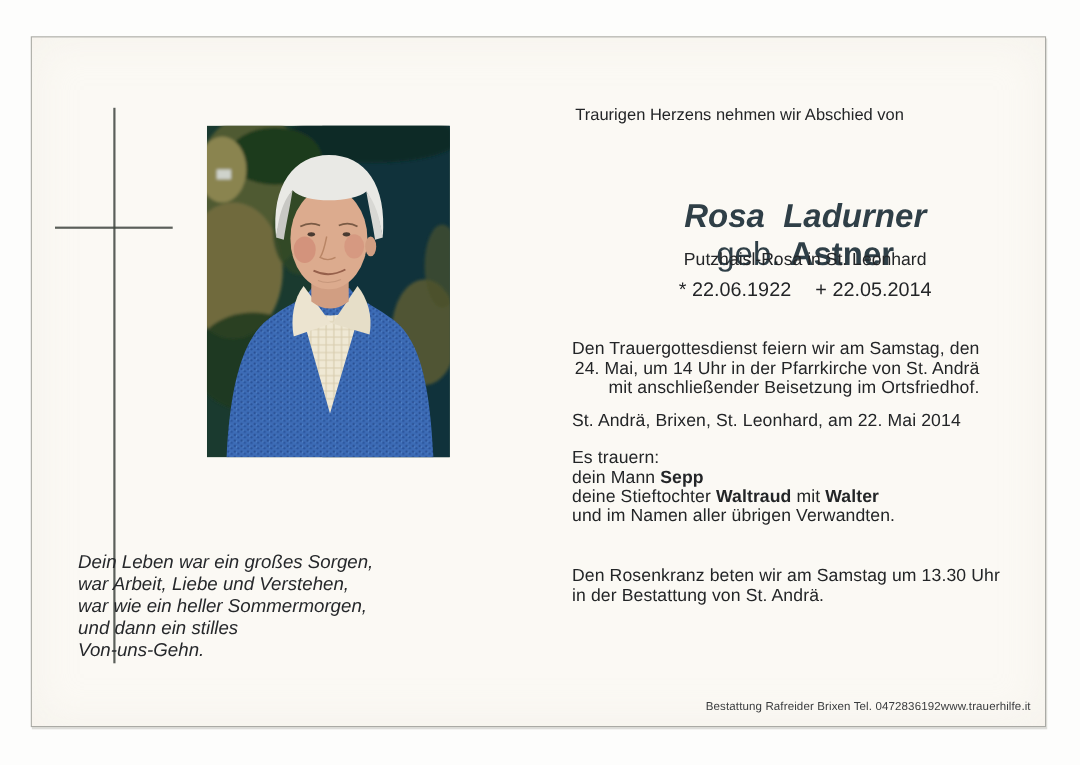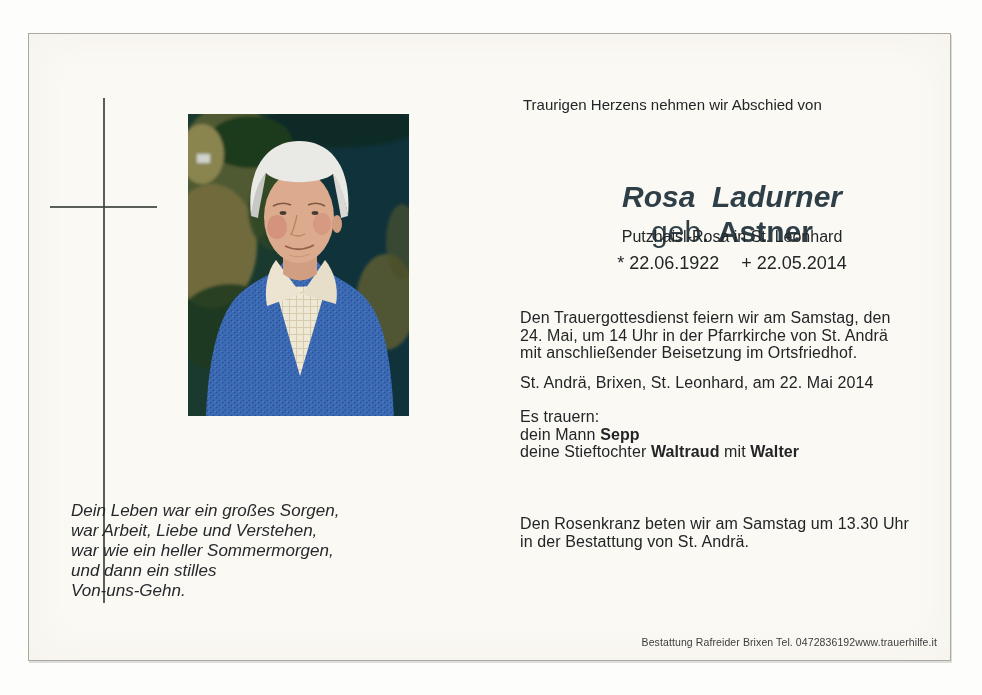--- a/index.html
+++ b/index.html
@@ -127,32 +127,33 @@
 
     <div class="name1">Rosa  Ladurner</div>
     <div class="name2"><span>geb. </span><b>Astner</b></div>
 
     <div class="subtitle">Putzhaisl-Rosa in St. Leonhard</div>
 
     <div class="dates">
       <span>* 22.06.1922</span><span class="gap"></span><span>+ 22.05.2014</span>
     </div>
 
-    <div class="para" style="top:275px;">
+    <div class="para" style="top:275px;text-align:right;">
       <div>Den Trauergottesdienst feiern wir am Samstag, den</div>
       <div>24. Mai, um 14 Uhr in der Pfarrkirche von St. Andrä</div>
       <div>mit anschließender Beisetzung im Ortsfriedhof.</div>
     </div>
 
     <div class="para" style="top:340px;">St. Andrä, Brixen, St. Leonhard, am 22. Mai 2014</div>
 
     <div class="para" style="top:374px;">
       <div>Es trauern:</div>
       <div><span>dein Mann </span><span class="bold">Sepp</span></div>
       <div><span>deine Stieftochter </span><span class="bold">Waltraud</span><span> mit </span><span class="bold">Walter</span></div>
+      <div>und im Namen aller übrigen Verwandten.</div>
     </div>
 
     <div class="para" style="top:481px;">
       <div>Den Rosenkranz beten wir am Samstag um 13.30 Uhr</div>
       <div>in der Bestattung von St. Andrä.</div>
     </div>
   </div>
 
   <div class="footer">
     <span>Bestattung Rafreider Brixen Tel. 0472836192</span>

